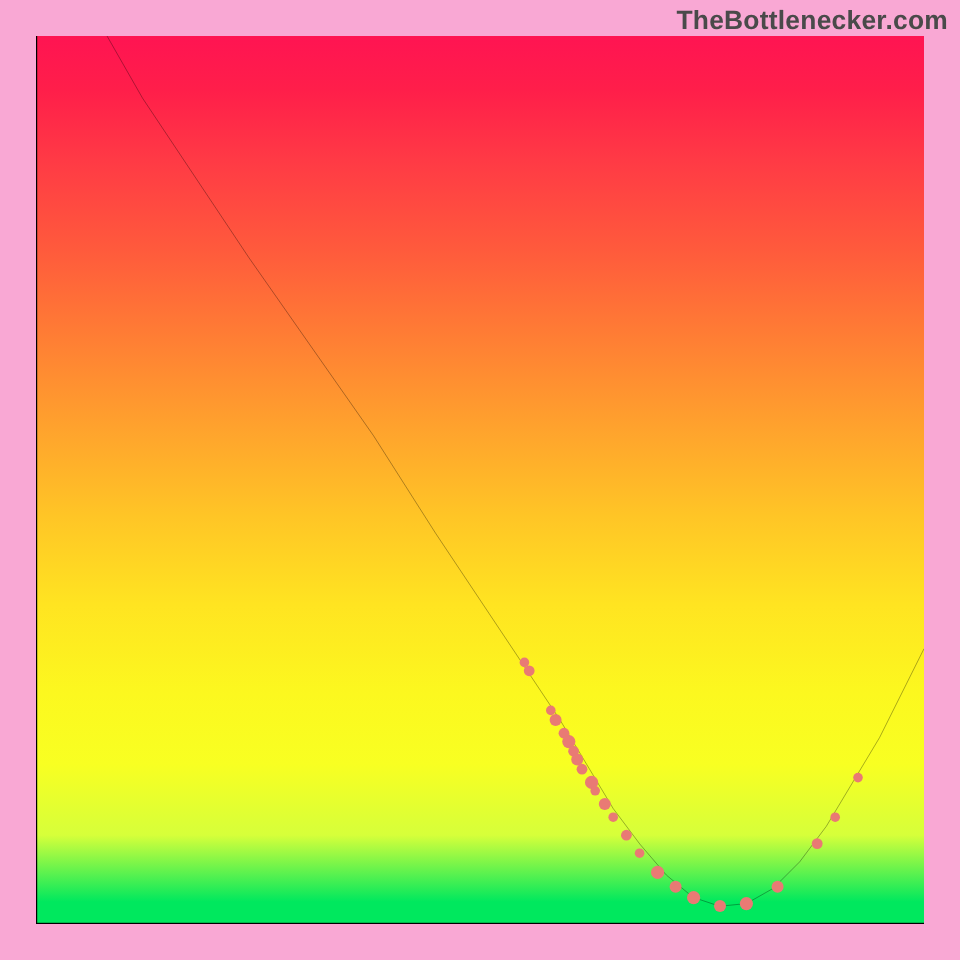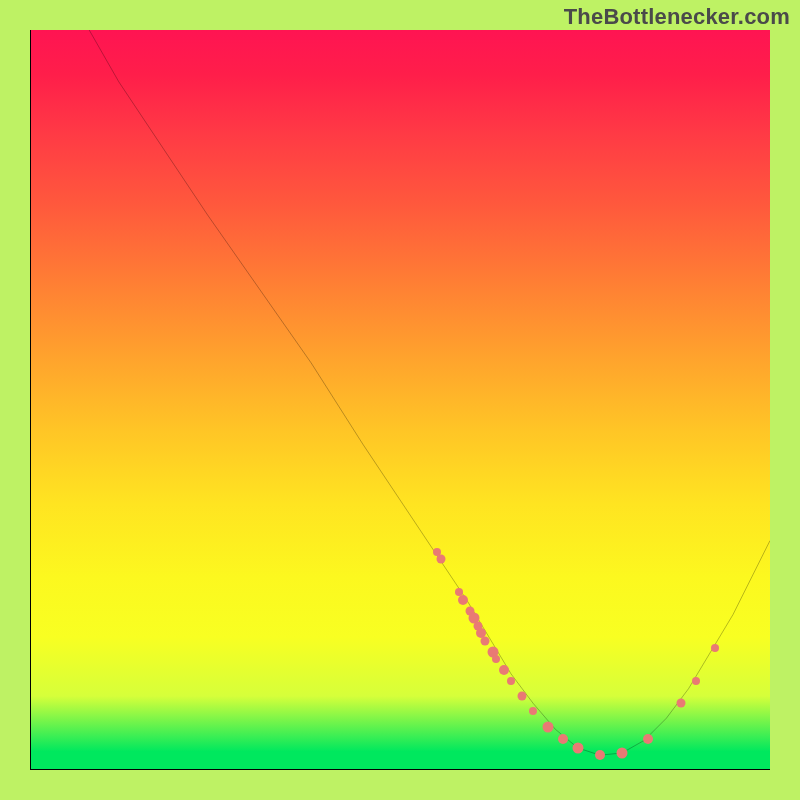--- a/index.html
+++ b/index.html
@@ -8,21 +8,21 @@
     width: 800px;
     height: 800px;
     background: #000000;
     font-family: Arial, Helvetica, sans-serif;
     overflow: hidden;
   }
   .outer {
     position: relative;
     width: 800px;
     height: 800px;
-    background: #bef264;
+    background: #f9a8d4;
   }
   .watermark {
     position: absolute;
     top: 4px;
     right: 10px;
     color: #4a4a4a;
     font-size: 22px;
     font-weight: 600;
     letter-spacing: 0.2px;
     z-index: 50;

